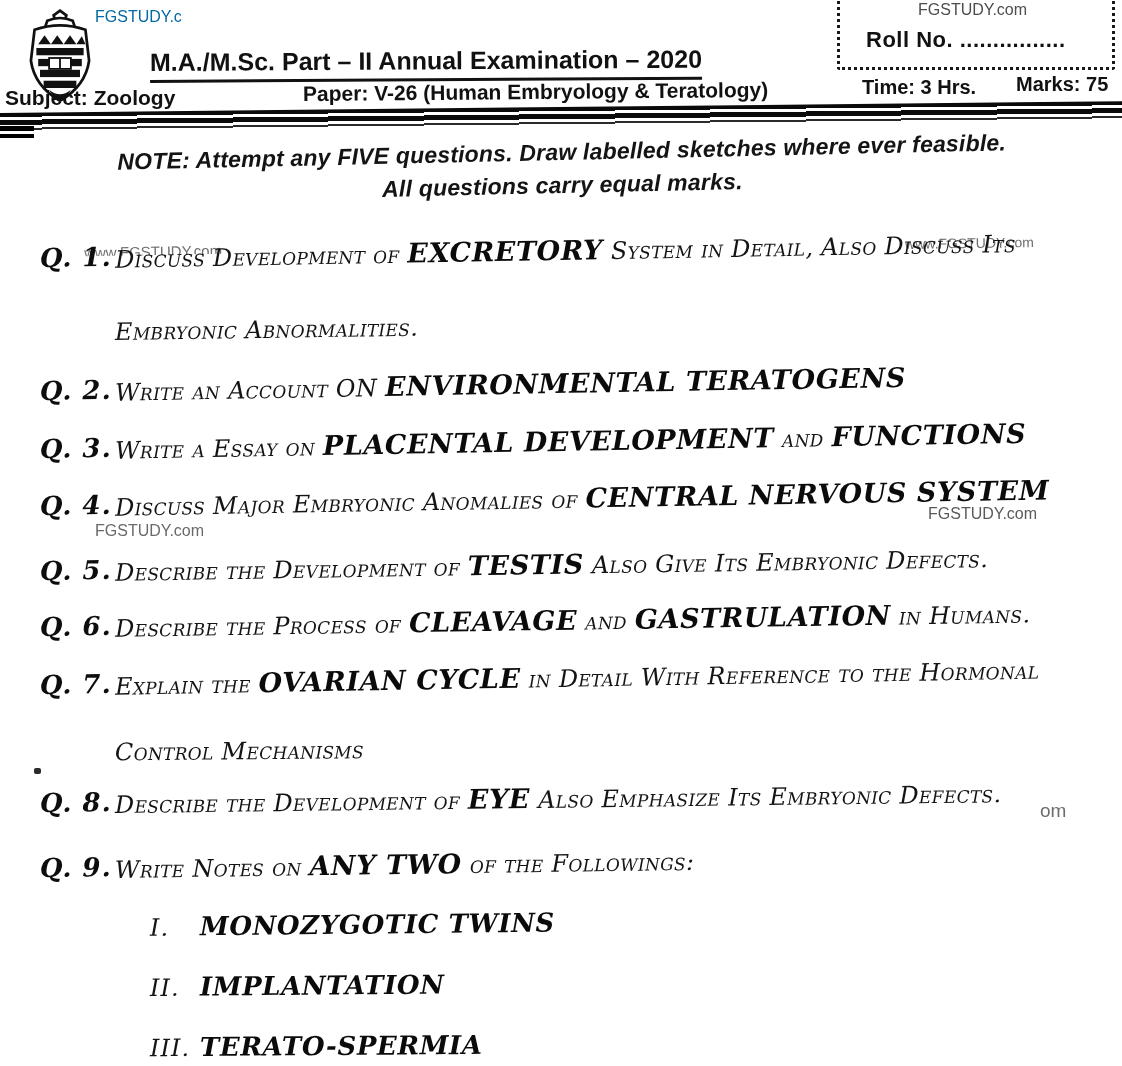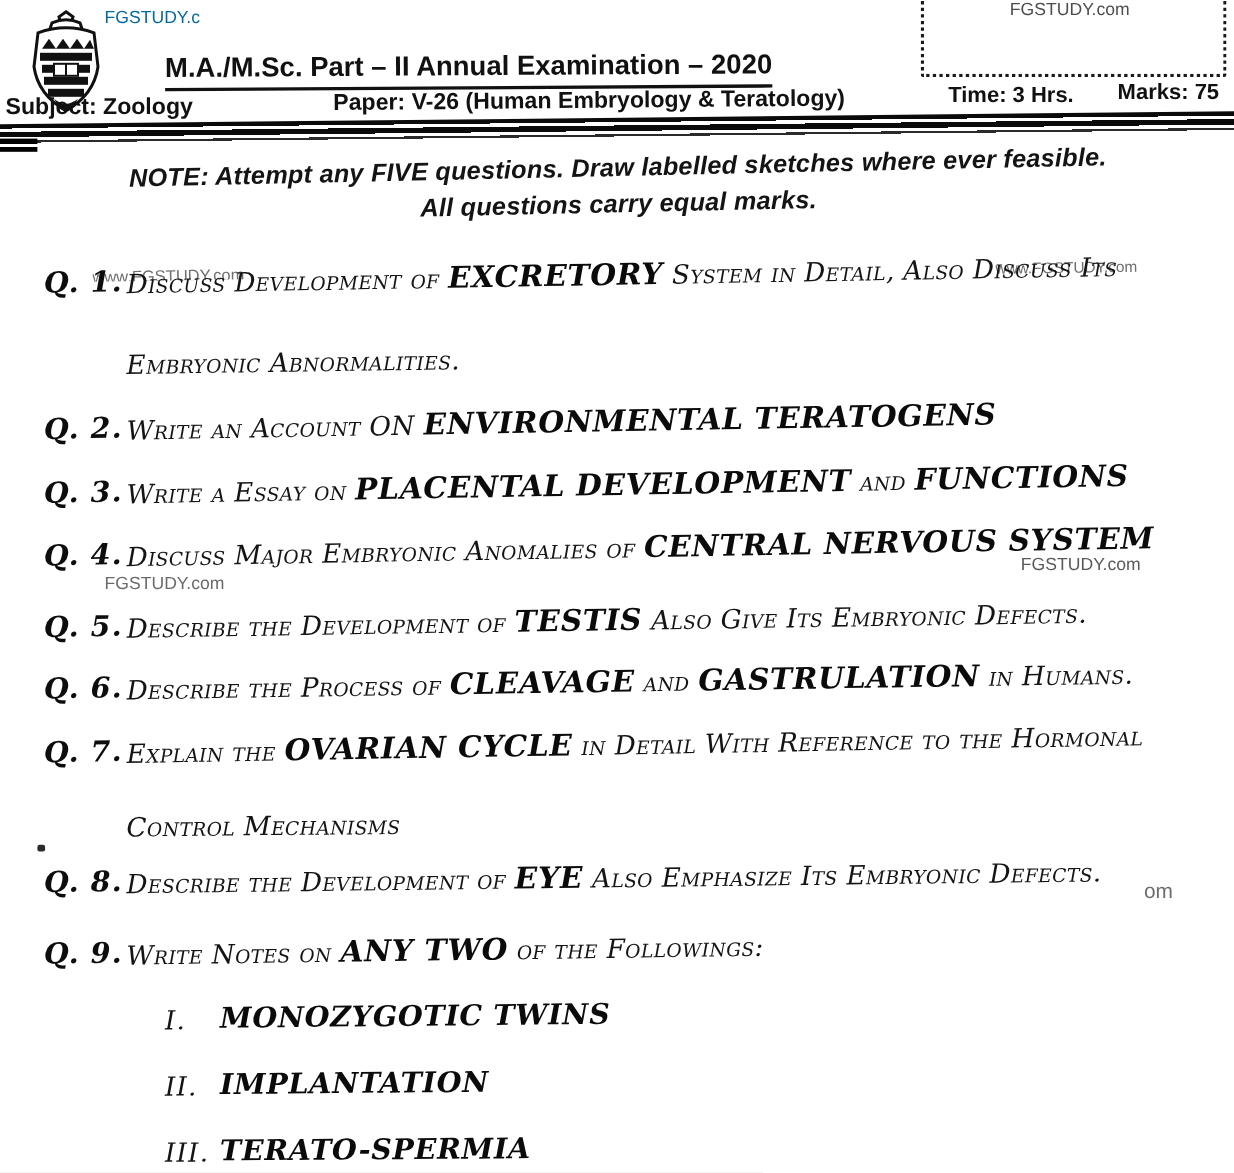--- a/index.html
+++ b/index.html
@@ -97,20 +97,21 @@
     </g>
   </svg>
 
   <div class="wm wm-toptitle">FGSTUDY.c</div>
   <div class="exam-line">M.A./M.Sc.  Part – II   Annual Examination – 2020</div>
   <div class="subject-label">Subject: Zoology</div>
   <div class="paper-label">Paper: V-26 (Human Embryology &amp; Teratology)</div>
 
   <div class="roll-box">
     <div class="wm-box">FGSTUDY.com</div>
+    <div class="roll-label">Roll No. ................</div>
   </div>
   <div class="time-label">Time: 3 Hrs.</div>
   <div class="marks-label">Marks: 75</div>
 
   <div class="rule-band"></div>
   <div class="rule-stub"></div>
 
   <div class="note">
     <div>NOTE: Attempt any FIVE questions. Draw labelled sketches where ever feasible.</div>
     <div>All questions carry equal marks.</div>

